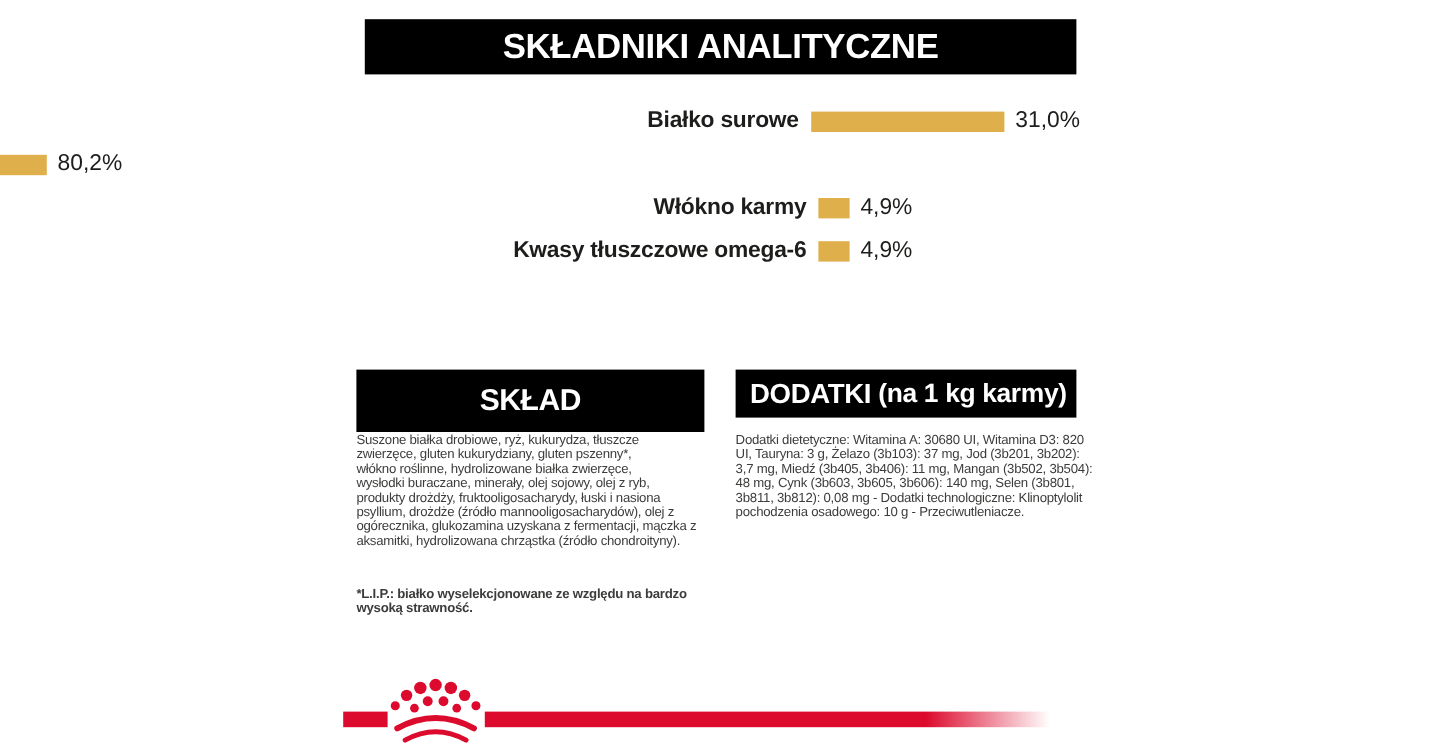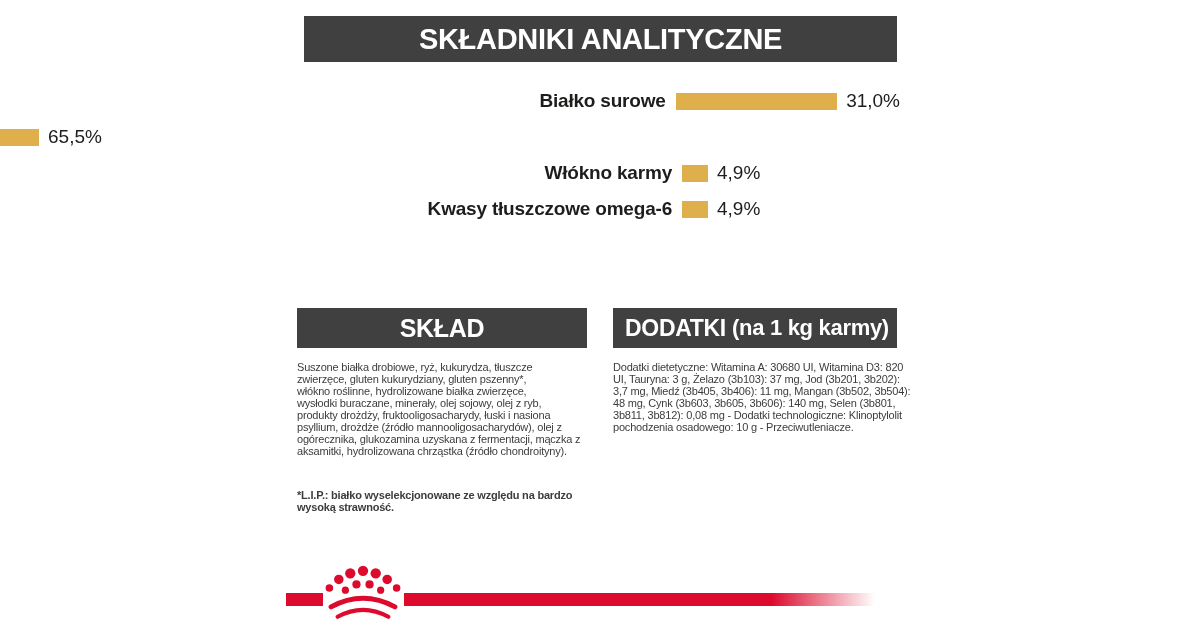--- a/index.html
+++ b/index.html
@@ -9,32 +9,32 @@
     width: 1200px;
     height: 630px;
     background: #ffffff;
     overflow: hidden;
     font-family: "Liberation Sans", sans-serif;
   }
 
   
   .gold-banner {
     position: absolute;
-    background: #404040;
+    background: #000000;
     color: #ffffff;
     display: flex;
     align-items: center;
   }
   .banner-header {
     left: 304px; top: 16px; width: 593px; height: 46px;
     justify-content: center;
     font-size: 29px; font-weight: bold; letter-spacing: -0.3px;
   }
   .banner-sklad {
-    left: 297px; top: 308px; width: 290px; height: 40px;
+    left: 297px; top: 308px; width: 290px; height: 52px;
     justify-content: center;
     font-size: 25px; font-weight: bold; letter-spacing: -0.3px;
   }
   .banner-dodatki {
     left: 613px; top: 308px; width: 284px; height: 40px;
     justify-content: flex-start;
     padding-left: 12px;
     font-weight: bold;
   }
   .banner-dodatki .big { font-size: 23px; letter-spacing: -0.3px; }
@@ -92,21 +92,21 @@
   </div>
 
   <div class="chart">
     <div class="chart-row">
       <div class="chart-label">Białko surowe</div>
       <div class="chart-bar" style="width: 163px; background: rgb(223, 175, 75);"></div>
       <div class="chart-value">31,0%</div>
     </div>
     <div class="chart-row">
       <div class="chart-bar" style="width: 39px; background: rgb(223, 175, 75);"></div>
-      <div class="chart-value">65,5%</div>
+      <div class="chart-value">80,2%</div>
     </div>
     <div class="chart-row">
       <div class="chart-label">Włókno karmy</div>
       <div class="chart-bar" style="width: 26px; background: rgb(223, 175, 75);"></div>
       <div class="chart-value">4,9%</div>
     </div>
     <div class="chart-row">
       <div class="chart-label">Kwasy tłuszczowe omega-6</div>
       <div class="chart-bar" style="width: 26px; background: rgb(223, 175, 75);"></div>
       <div class="chart-value">4,9%</div>

